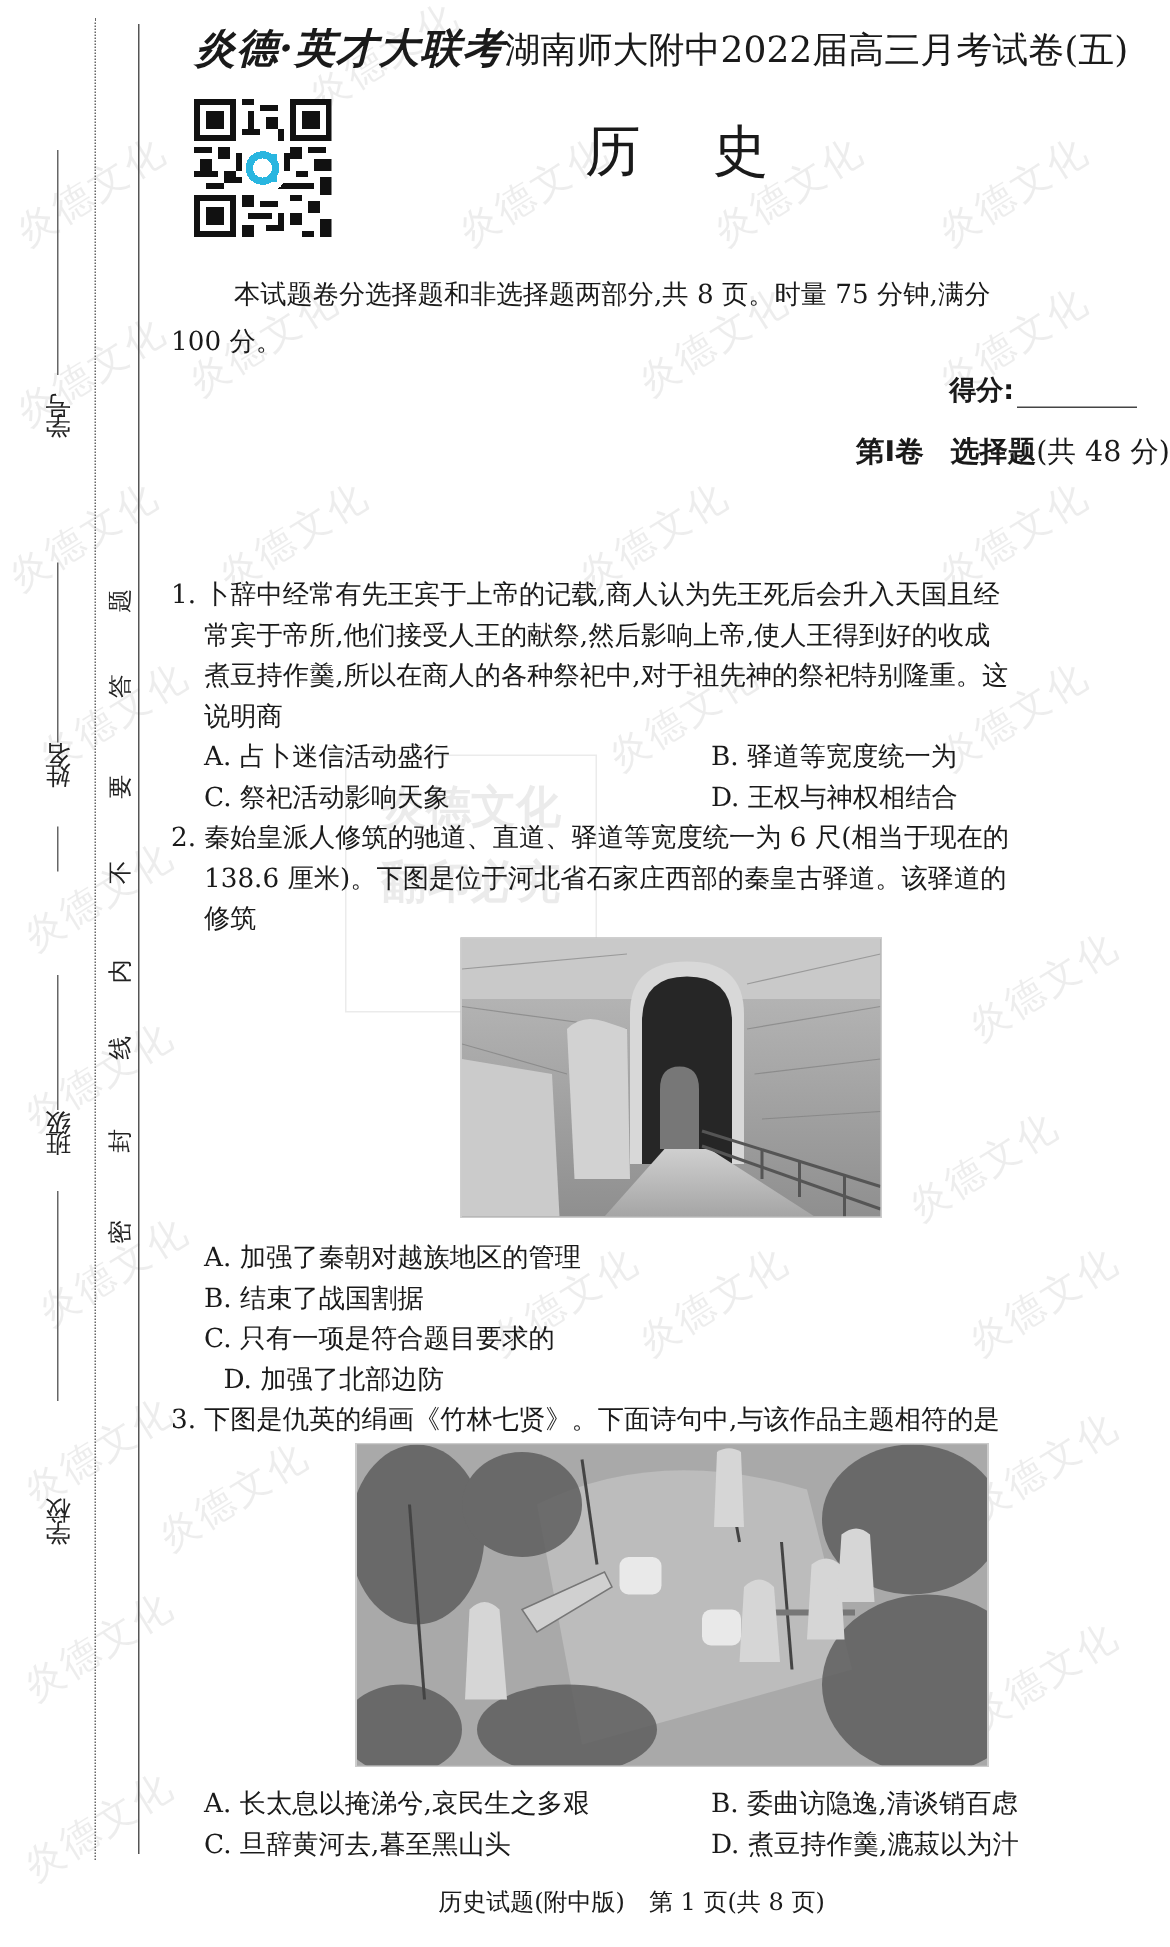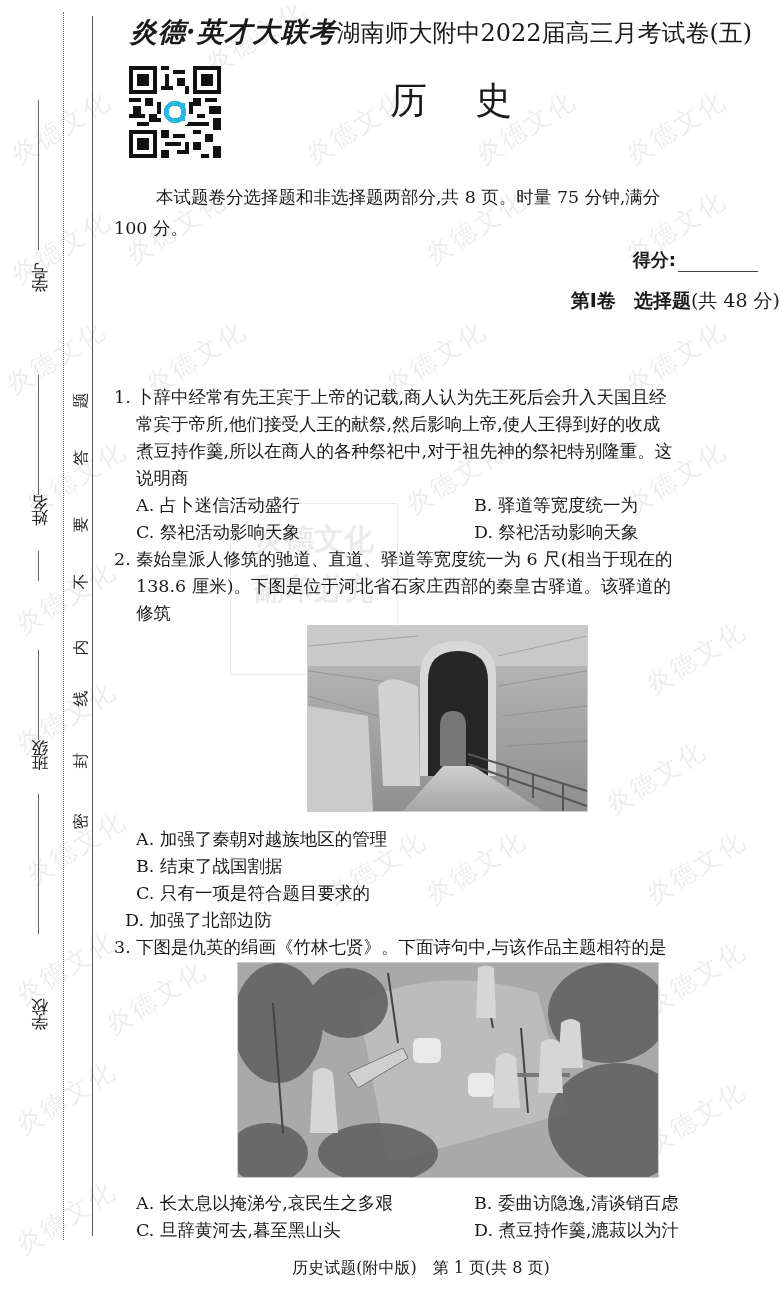--- a/index.html
+++ b/index.html
@@ -205,21 +205,21 @@
 
   <div>
     <div class="p" style="left:114px;top:383px">1.</div>
     <div class="p" style="left:136px;top:383px">卜辞中经常有先王宾于上帝的记载,商人认为先王死后会升入天国且经</div>
     <div class="p" style="left:136px;top:410px">常宾于帝所,他们接受人王的献祭,然后影响上帝,使人王得到好的收成</div>
     <div class="p" style="left:136px;top:437px">煮豆持作羹,所以在商人的各种祭祀中,对于祖先神的祭祀特别隆重。这</div>
     <div class="p" style="left:136px;top:464px">说明商</div>
     <div class="opt" style="left:136px;top:491px">A. 占卜迷信活动盛行</div>
     <div class="opt" style="left:474px;top:491px">B. 驿道等宽度统一为</div>
     <div class="opt" style="left:136px;top:518px">C. 祭祀活动影响天象</div>
-    <div class="opt" style="left:474px;top:518px">D. 祭祀活动影响天象</div>
+    <div class="opt" style="left:474px;top:518px">D. 王权与神权相结合</div>
   </div>
 
   <div>
     <div class="p" style="left:114px;top:545px">2.</div>
     <div class="p" style="left:136px;top:545px">秦始皇派人修筑的驰道、直道、驿道等宽度统一为 6 尺(相当于现在的</div>
     <div class="p" style="left:136px;top:572px">138.6 厘米)。下图是位于河北省石家庄西部的秦皇古驿道。该驿道的</div>
     <div class="p" style="left:136px;top:599px">修筑</div>
 
     <div class="photo" style="left:307px;top:625px;width:279px;height:185px;background:#a8a8a8">
       <svg width="279" height="185" viewBox="0 0 279 185">
@@ -256,21 +256,21 @@
           <line x1="200" y1="140" x2="200" y2="160"></line>
             <line x1="225" y1="148" x2="225" y2="172"></line>
             <line x1="255" y1="157" x2="255" y2="185"></line>
         </g>
       </svg>
     </div>
 
     <div class="opt" style="left:136px;top:825px">A. 加强了秦朝对越族地区的管理</div>
     <div class="opt" style="left:136px;top:852px">B. 结束了战国割据</div>
     <div class="opt" style="left:136px;top:879px">C. 只有一项是符合题目要求的</div>
-    <div class="opt" style="left:125px;top:906px">D. 加强了北部边防</div>
+    <div class="opt" style="left:149px;top:906px">D. 加强了北部边防</div>
   </div>
 
   <div>
     <div class="p" style="left:114px;top:933px">3.</div>
     <div class="p" style="left:136px;top:933px">下图是仇英的绢画《竹林七贤》。下面诗句中,与该作品主题相符的是</div>
 
     <div class="photo" style="left:237px;top:962px;width:420px;height:214px;background:#9c9c9c">
       <svg width="420" height="214" viewBox="0 0 420 214">
         <rect width="420" height="214" fill="#a9a9a9"></rect>
         <path d="M120 40 Q200 0 300 30 L330 150 L150 200 Z" fill="#bcbcbc"></path>

